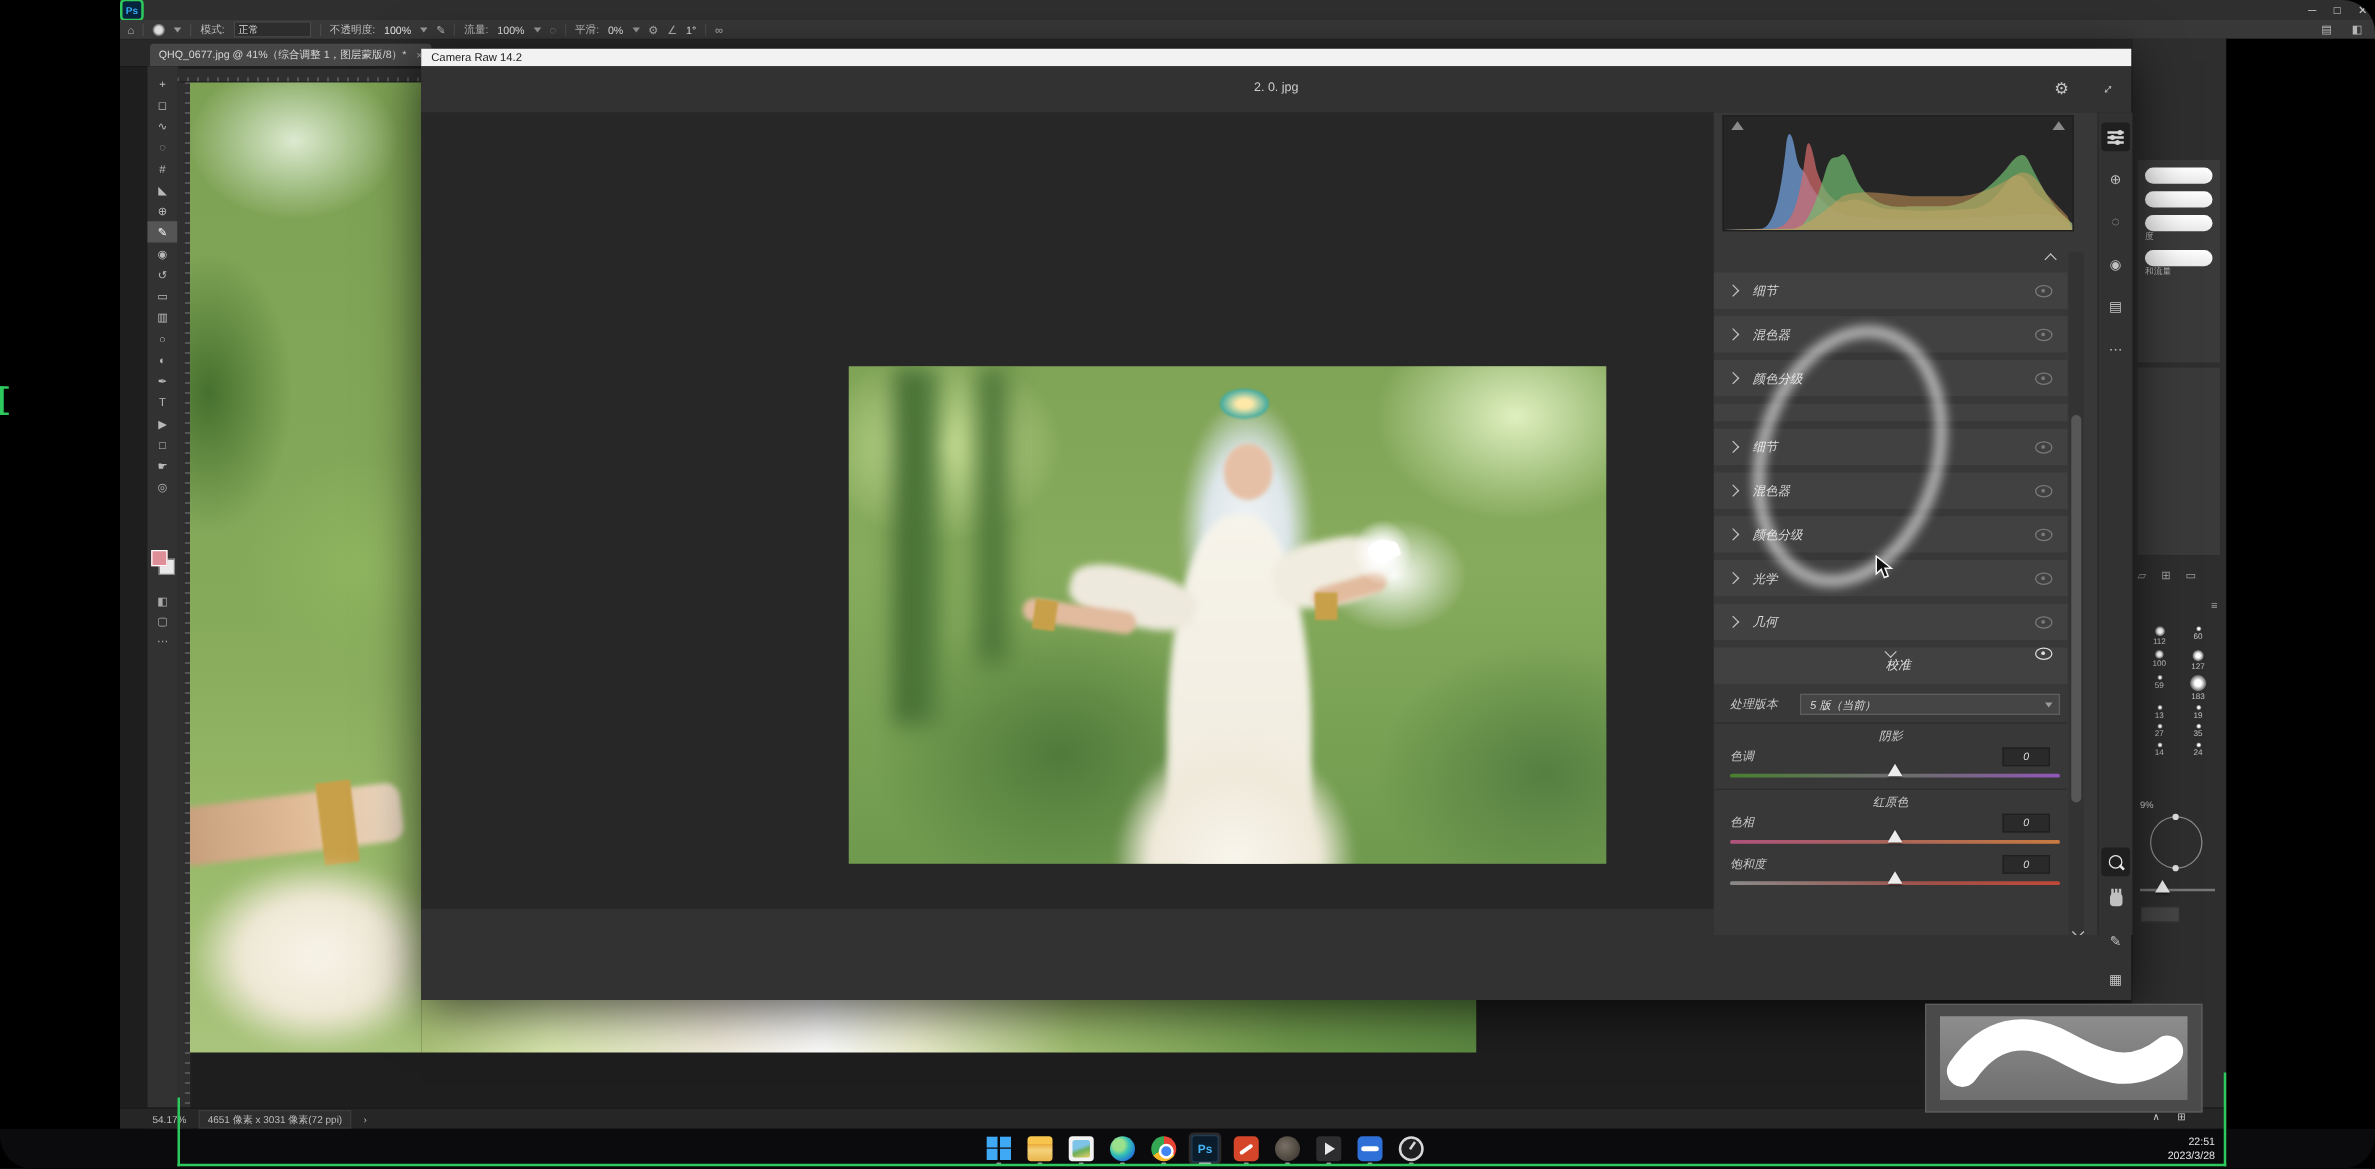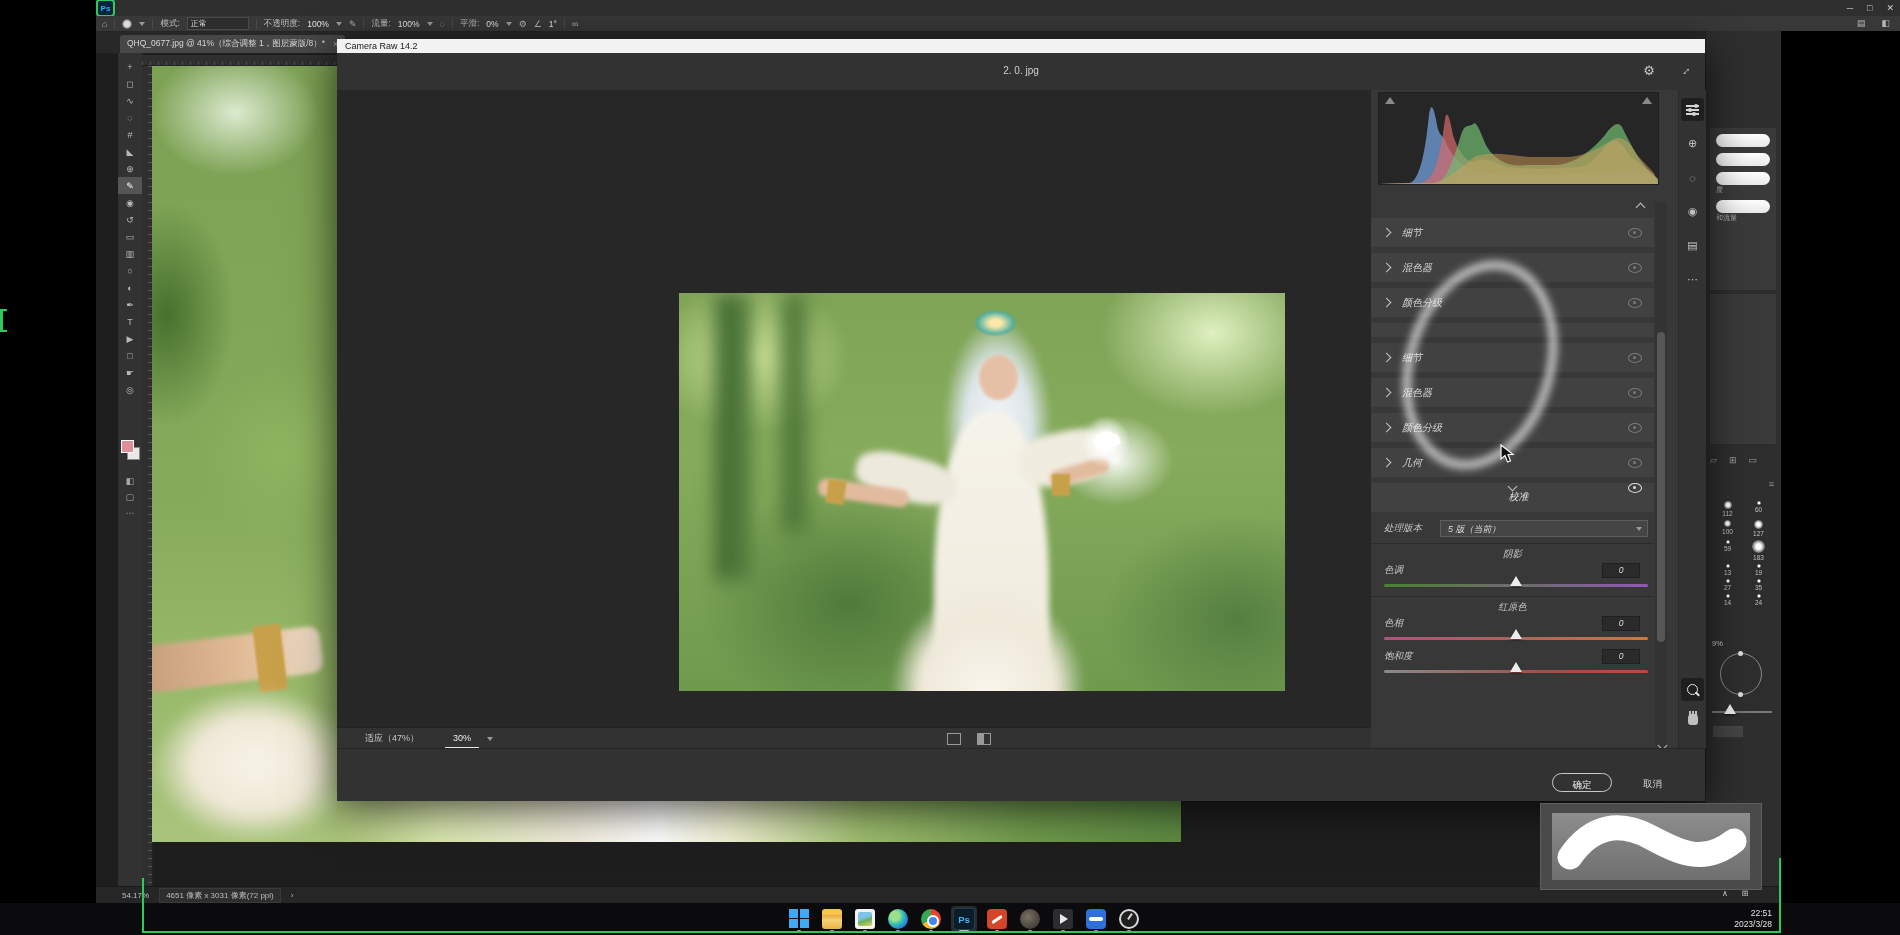--- a/index.html
+++ b/index.html
@@ -1,19 +1,19 @@
 <!DOCTYPE html>
 <html style="--accent-green: #2ec95c; --ps-blue: #37a7f0; --tint-left: #49812f; --tint-right: #9157b8; --hue-left: #b0527c; --hue-right: #c87a40; --sat-left: #8a8a8a; --sat-right: #c04838;"><head>
 <meta charset="utf-8">
 <style>
   html,body{margin:0;padding:0;background:#000;}
   #screen{position:relative;width:1900px;height:935px;overflow:hidden;background:#000;
           font-family:"Liberation Sans",sans-serif;color:#d8d8d8;-webkit-font-smoothing:antialiased;}
   .abs{position:absolute;}
-  .nosel{user-select:none;}
+  .nosel{user-select:none;border-radius:26px;}
 
   
   #menubar{left:96px;top:0;width:1804px;height:16px;background:#2f2f2f;display:flex;align-items:center;font-size:10px;color:#d9d9d9;}
   #ps-logo{width:15px;height:14px;margin:0 4px 0 2px;background:#05243d;color:#37a7f0;font-size:8px;font-weight:bold;
            display:flex;align-items:center;justify-content:center;border-radius:2px;outline:2px solid var(--accent-green);}
   .menu-item{padding:0 7px;line-height:16px;cursor:default;}
   #winctrl{position:absolute;right:6px;top:0;display:flex;gap:14px;font-size:9px;color:#cfcfcf;line-height:16px;}
   #optionsbar{left:96px;top:16px;width:1804px;height:16px;background:#383838;border-bottom:1px solid #252525;
               display:flex;align-items:center;gap:7px;font-size:8.5px;color:#bdbdbd;padding-left:6px;box-sizing:border-box;}
   .opt-ico{color:#b5b5b5;font-size:9px;}
@@ -485,29 +485,20 @@
         <div style="position:absolute;left:24.5%;top:47%;width:3%;height:6%;background:#c8a049;transform:rotate(8deg);filter:blur(1px);"></div>
         <div style="position:absolute;left:56%;top:35%;width:15%;height:13%;transform:rotate(-12deg);background:#f0ecdf;border-radius:40%;filter:blur(3px);"></div>
         <div style="position:absolute;left:61%;top:43%;width:10%;height:4%;transform:rotate(-16deg);background:#e2bb9e;border-radius:8px;filter:blur(2px);"></div>
         <div style="position:absolute;left:61.5%;top:45.5%;width:3%;height:5.5%;background:#c8a049;filter:blur(1px);"></div>
         <div style="position:absolute;left:66.5%;top:31%;width:8%;height:13%;background:radial-gradient(closest-side,#fff 30%,rgba(255,255,255,0));"></div>
         <div style="position:absolute;left:68.5%;top:35%;width:3.5%;height:4%;background:#fff;border-radius:60% 60% 20% 60%;transform:rotate(-20deg);filter:blur(.5px);box-shadow:5px 2px 0 -1px #fff;"></div>
         <div style="position:absolute;left:35%;top:74%;width:32%;height:50%;background:radial-gradient(closest-side,#f8f5ec,#efe9da 70%,rgba(239,233,218,0));border-radius:50%;filter:blur(4px);"></div>
       </div>
     </div>
 
-    <div id="crw-footer">
-      <span id="fitlabel">适应（47%）</span>
-      <span id="zoomtab">30%</span>
-      <span class="caret" id="zoomcaret"></span>
-      <span class="view-icons">
-        <span class="vico"></span>
-        <span class="vico split"></span>
-      </span>
-    </div>
 
     <div id="crw-panel">
       <div id="hist">
         <span class="clip" id="clip-l"></span>
         <span class="clip" id="clip-r"></span>
         <svg width="279" height="91" viewBox="0 0 279 91" style="position:absolute;left:0;top:0;">
           <g style="mix-blend-mode:screen">
             <path d="M0,91 L30,90 C40,89 46,62 50,22 C52,8 55,14 58,32 C61,46 64,40 68,52 C78,72 93,80 108,81 L140,82 L180,82 L220,80 L250,78 L268,80 L279,88 L279,91 Z" fill="#5a8fd6" opacity=".75"></path>
             <path d="M0,91 L40,90 C55,88 60,72 66,26 C68,15 71,26 74,42 C80,62 90,72 98,68 C108,64 116,70 128,74 L160,76 L200,74 C215,72 223,56 230,49 C238,43 244,53 250,62 L268,76 L279,86 L279,91 Z" fill="#d05050" opacity=".7"></path>
             <path d="M0,91 L58,90 C68,88 76,62 82,42 C86,29 90,35 94,31 C98,27 102,42 108,54 C118,70 133,74 148,72 L178,72 C198,70 213,57 226,42 C234,31 240,27 244,36 C250,48 258,64 268,76 L279,86 L279,91 Z" fill="#58b058" opacity=".7"></path>
@@ -547,20 +538,25 @@
     <span class="label">混色器</span>
     <span class="eye"></span>
   </div>
             <div class="sec-row">
     <span class="chev r"></span>
     <span class="label">颜色分级</span>
     <span class="eye"></span>
   </div>
             <div class="sec-row">
     <span class="chev r"></span>
+    <span class="label">光学</span>
+    <span class="eye"></span>
+  </div>
+            <div class="sec-row">
+    <span class="chev r"></span>
     <span class="label">几何</span>
     <span class="eye"></span>
   </div>
           </div>
 
         <div id="calib-row">
           <span class="chev d"></span>
           <span class="label" style="font-size:10px;color:#e2e2e2;margin-left:12px;">校准</span>
           <span class="eye on"></span>
         </div>
@@ -624,24 +620,20 @@
       <div class="crt active" style="top:588px;">
           <span class="ico-mag"></span>
         </div>
       <div class="crt" style="top:618px;">
           <span class="ico-hand"></span>
         </div>
       <div class="crt" style="top:652px;">✎</div>
       <div class="crt" style="top:682px;">▦</div>
     </div>
 
-    <div id="crw-bottom">
-      <button id="btn-ok">确定</button>
-      <button id="btn-cancel">取消</button>
-    </div>
   </div>
 
   <svg id="annot" class="abs" width="236" height="256" viewBox="0 0 236 256">
     <defs>
         <filter id="soft">
           <feGaussianBlur stdDeviation="4.5"></feGaussianBlur>
         </filter>
       </defs>
     <ellipse cx="115" cy="125" rx="70" ry="102" transform="rotate(16 115 125)" fill="none" stroke="#ffffff" stroke-width="7" opacity=".85" filter="url(#soft)"></ellipse>
   </svg>

